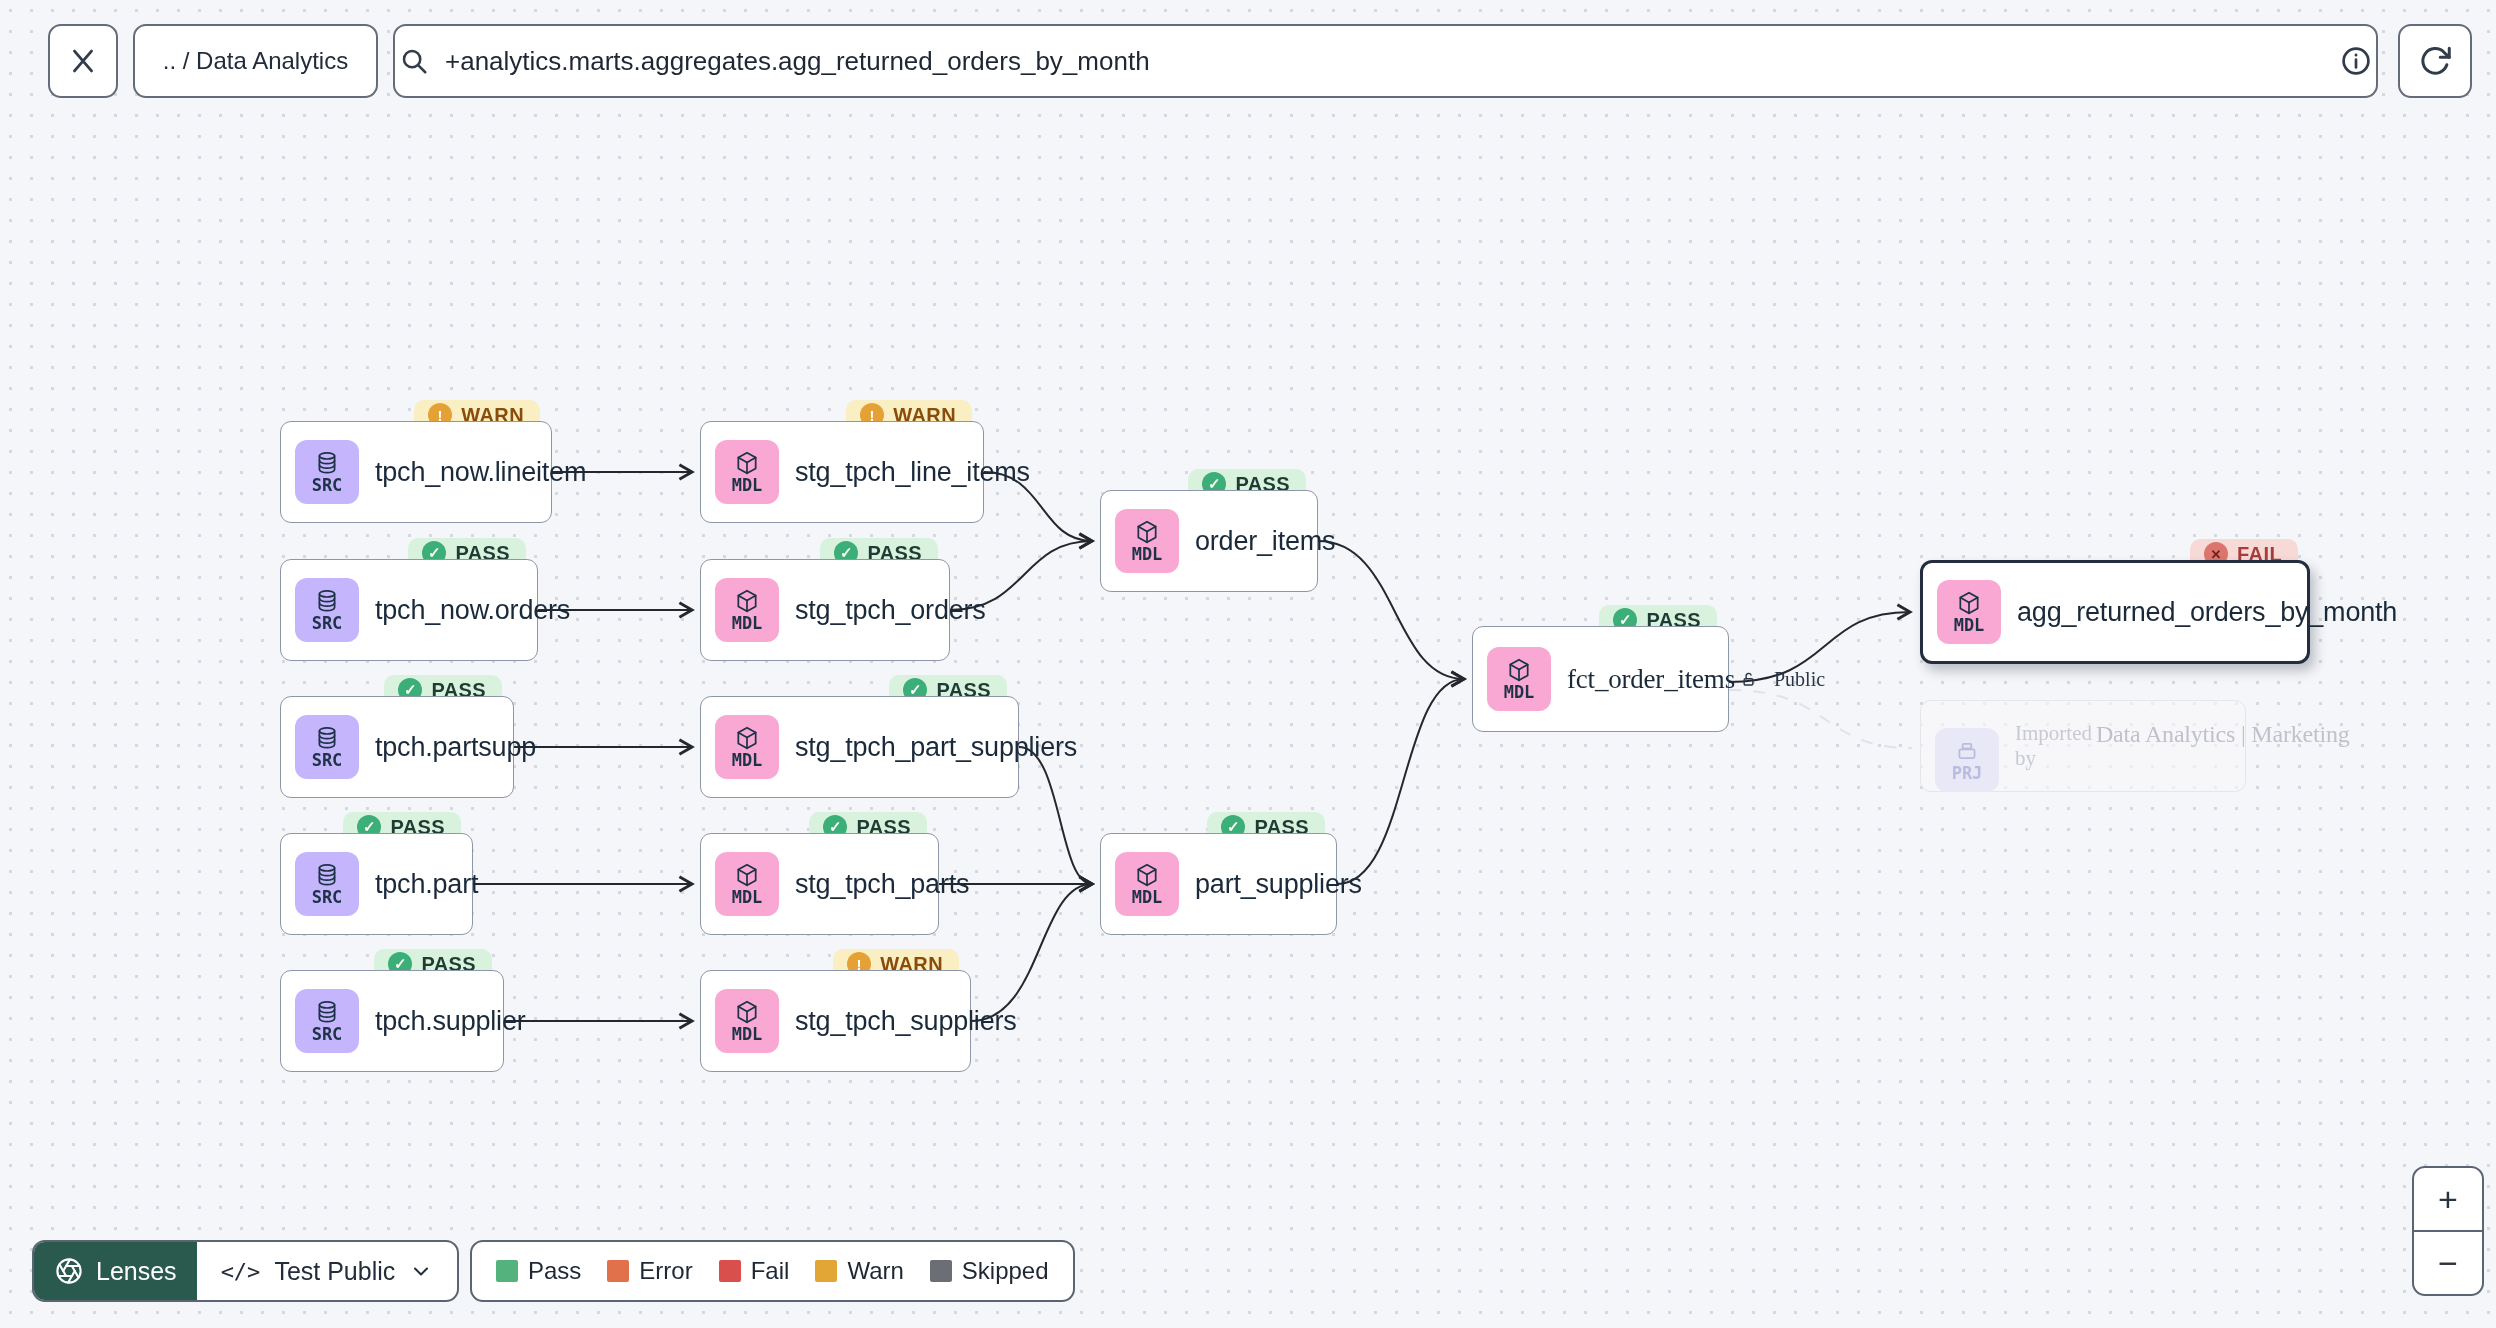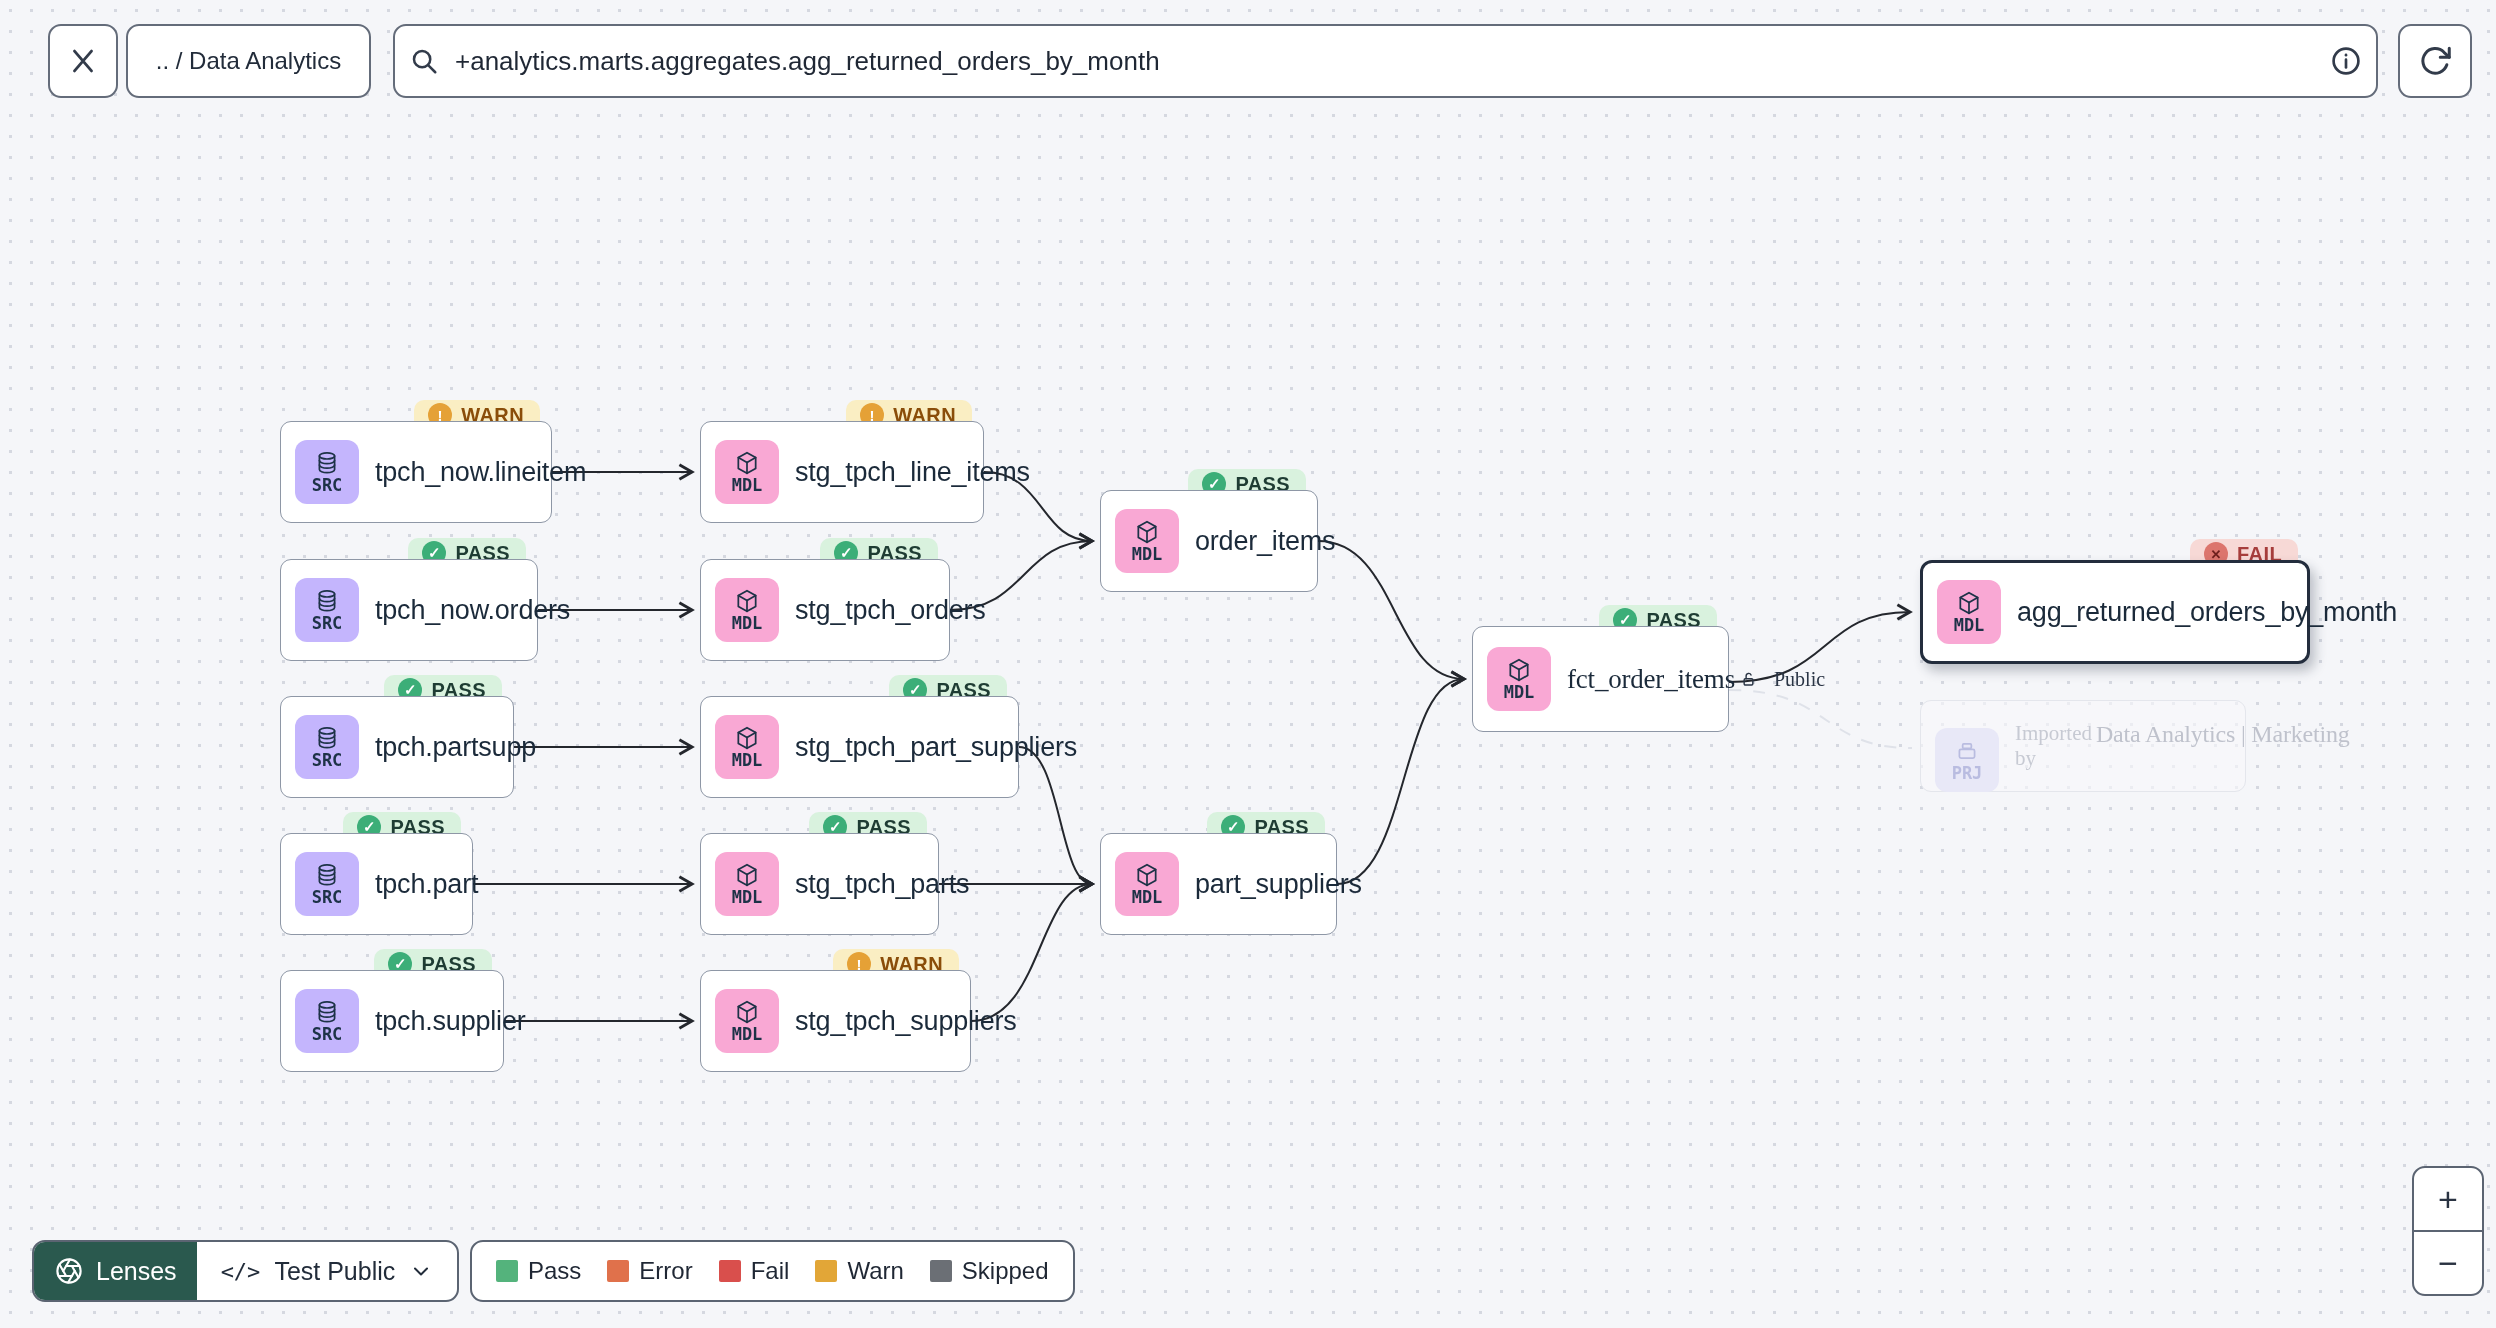--- a/index.html
+++ b/index.html
@@ -11,22 +11,22 @@
     background-size:21px 21px;
     position:relative; color:#1b2a3a;
   }
   
   .tb-btn, .tb-box {
     position:absolute; top:24px; height:74px; background:#fff;
     border:2px solid #646c7a; border-radius:13px;
     display:flex; align-items:center; justify-content:center;
   }
   .btn-close { left:48px; width:70px; cursor:pointer; }
-  .btn-crumb { left:126px; width:245px; font-size:24px; color:#222c3a; cursor:pointer; }
-  .search-box { left:393px; width:1985px; justify-content:flex-start; padding:0 14px; gap:16px; }
+  .btn-crumb { left:133px; width:245px; font-size:24px; color:#222c3a; cursor:pointer; }
+  .search-box { left:393px; width:1985px; justify-content:flex-start; padding:0 4px; gap:16px; }
   .search-box input {
     flex:1; border:none; outline:none; font-size:26px; color:#1f2734;
     font-family:"Liberation Sans", sans-serif; background:transparent;
   }
   .btn-refresh { left:2398px; width:74px; cursor:pointer; }
   .icon-stroke { stroke:#323b4a; stroke-width:2; fill:none; stroke-linecap:round; stroke-linejoin:round; }
 
   
   #edges { position:absolute; left:0; top:0; z-index:1; }
   .edge { stroke:#24272d; stroke-width:2; fill:none; }

